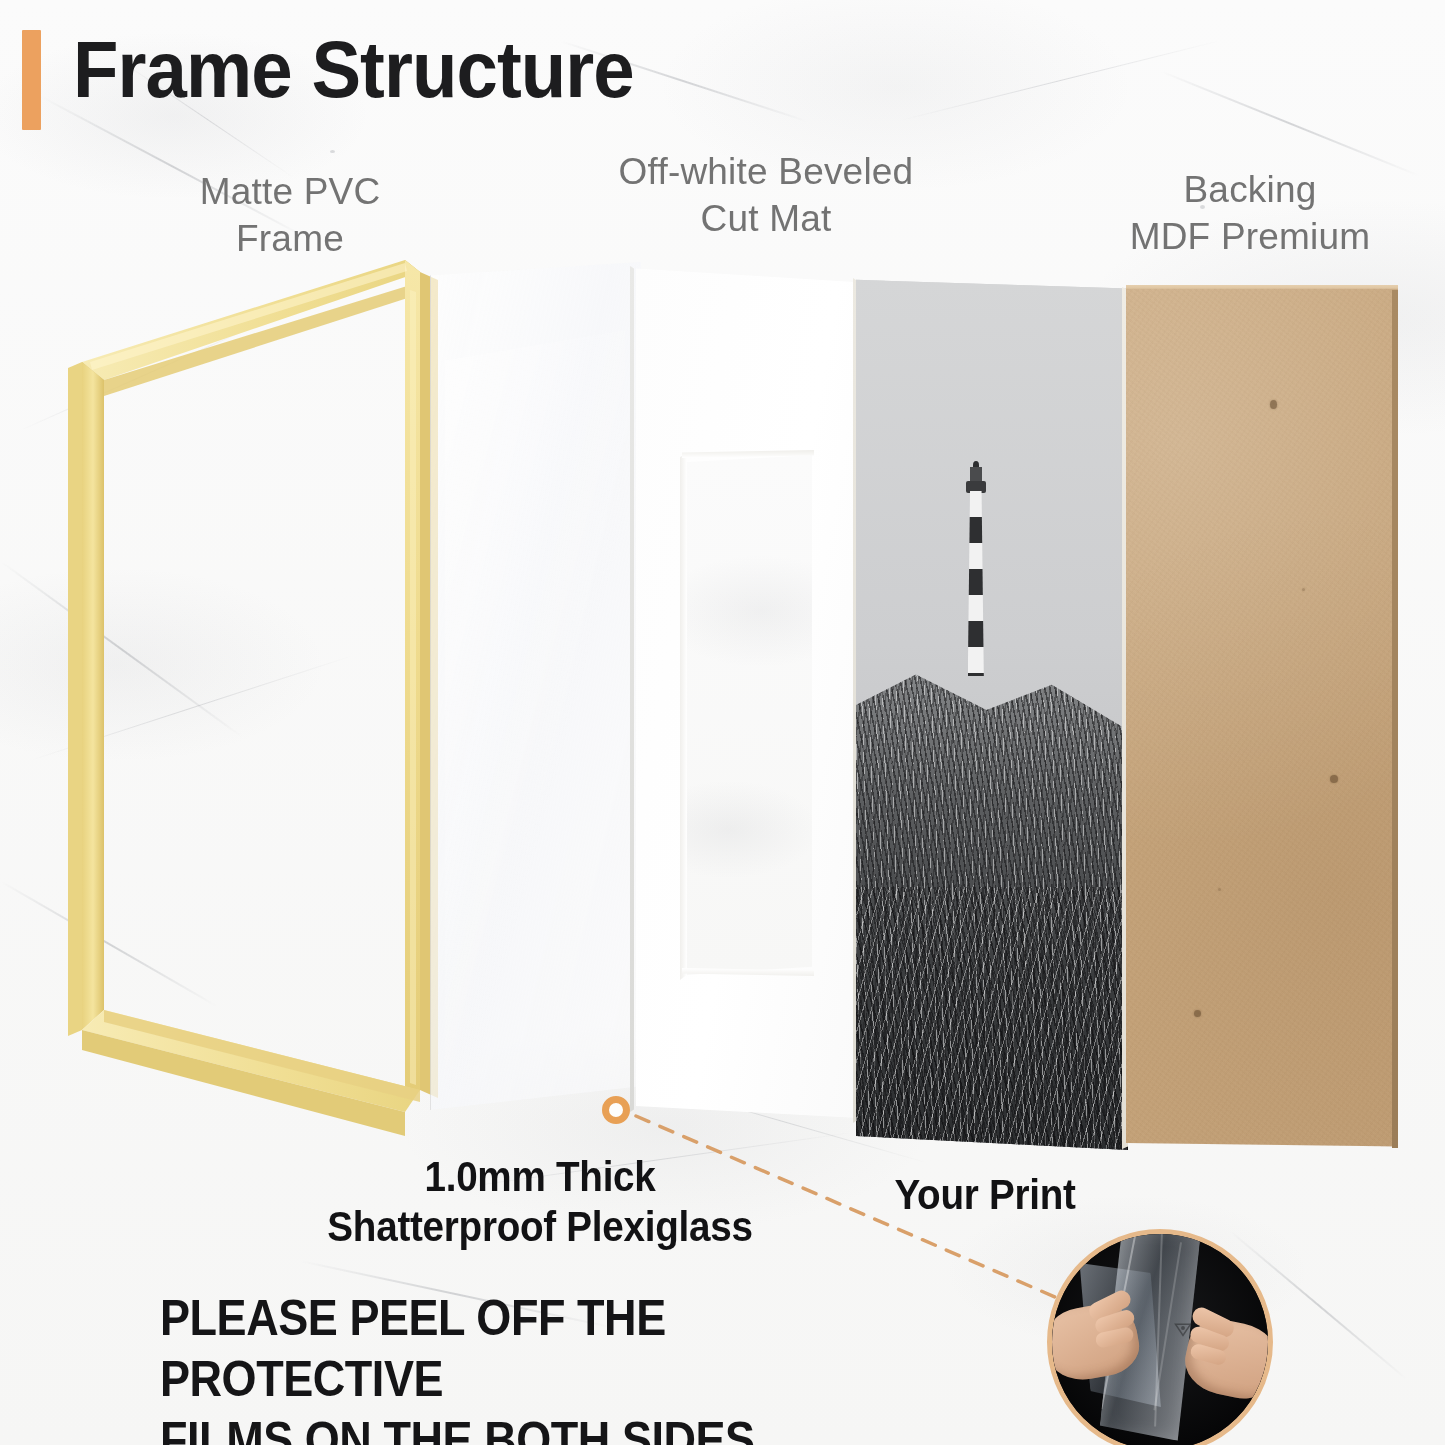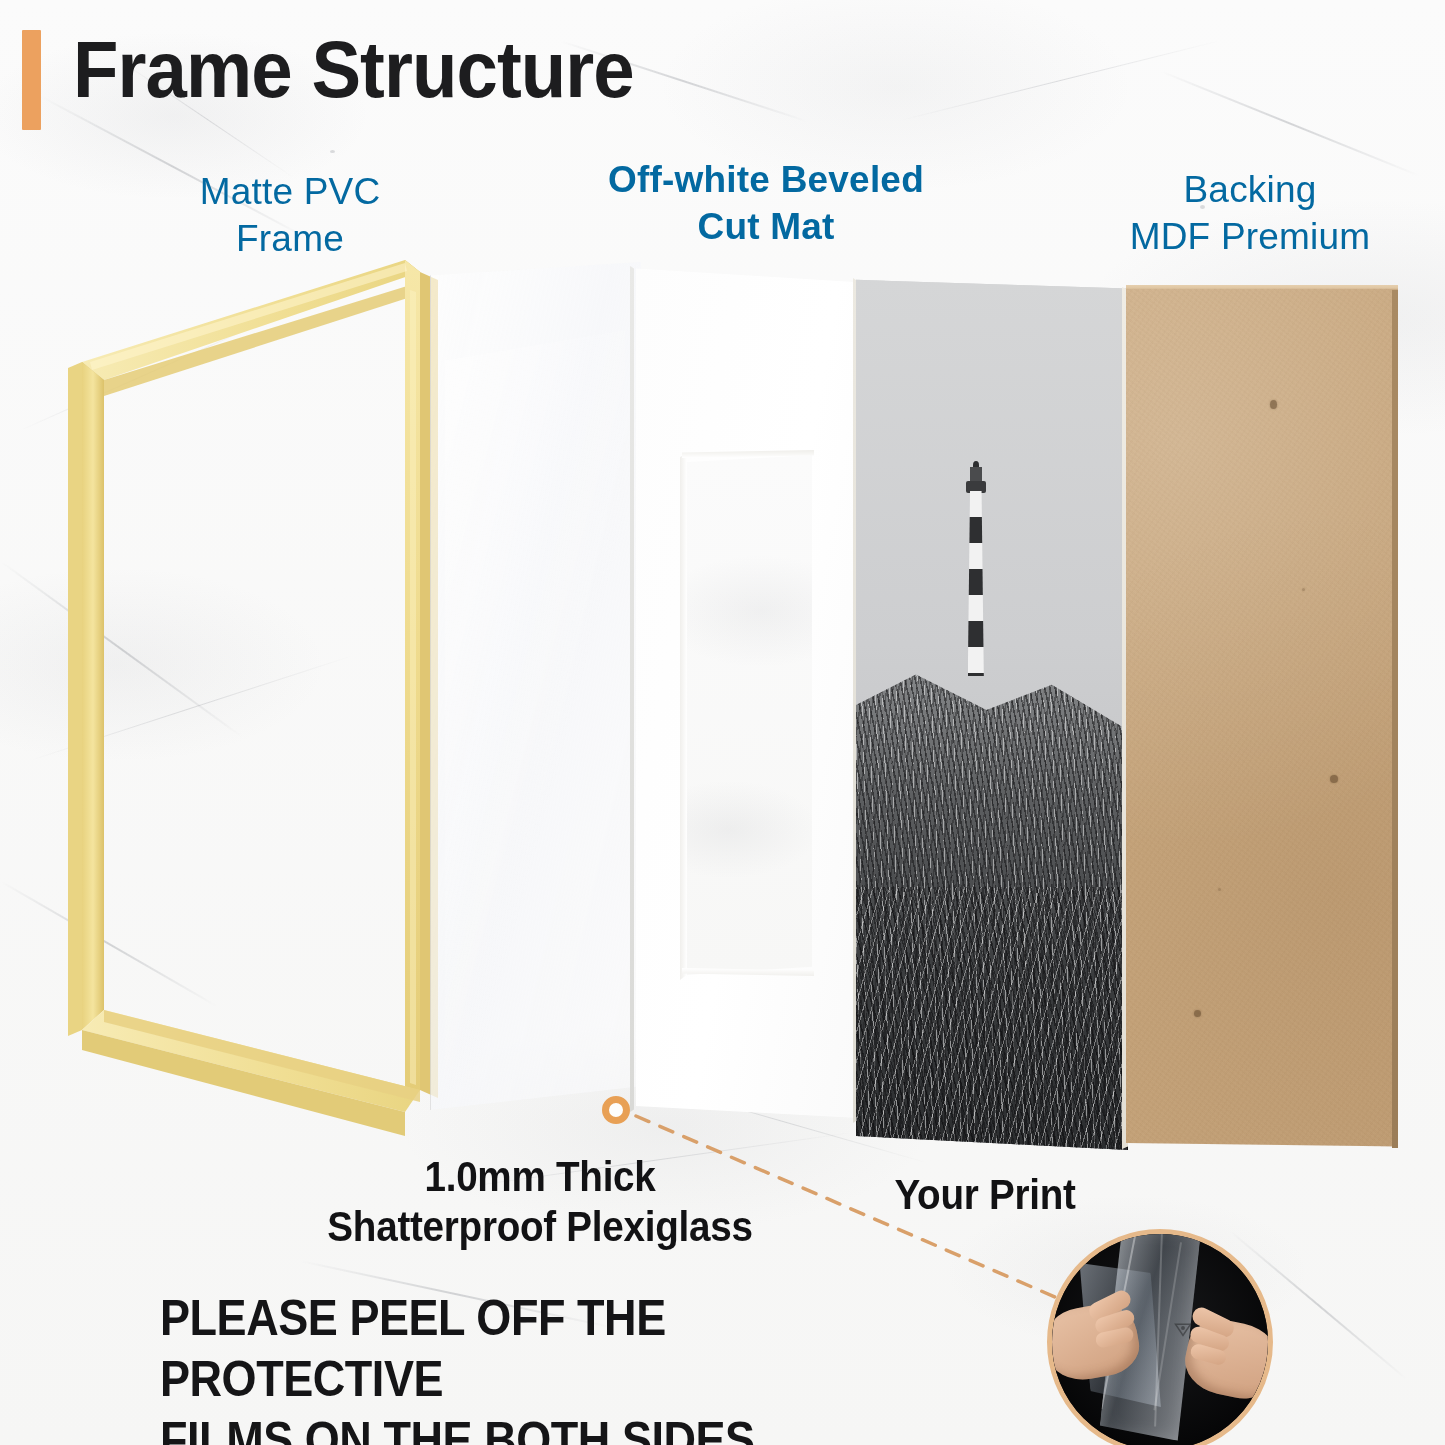--- a/index.html
+++ b/index.html
@@ -29,24 +29,24 @@
 
   
   .title-wrap{position:absolute;left:22px;top:30px;display:flex;}
   .title-bar{width:19px;height:100px;background:#eca15f;border-radius:1px;flex:none;}
   .title-text{
     margin-left:32px;font-size:80px;line-height:1;font-weight:700;color:#1d1d1f;
     letter-spacing:-1px;transform:scaleX(.93);transform-origin:left center;white-space:nowrap;
   }
 
   
-  .lbl{position:absolute;color:#0369a1;font-size:37px;line-height:1.28;text-align:center;
+  .lbl{position:absolute;color:#737373;font-size:37px;line-height:1.28;text-align:center;
        font-weight:400;letter-spacing:.2px;}
   .lbl-a{left:110px;top:168px;width:360px;}
-  .lbl-b{left:556px;top:156px;width:420px;font-weight:bold;}
+  .lbl-b{left:556px;top:148px;width:420px;}
   .lbl-c{left:1070px;top:166px;width:360px;}
 
   
   .blbl{position:absolute;color:#121214;font-weight:700;font-size:42px;line-height:1.2;
         letter-spacing:-.3px;text-align:center;transform:scaleX(.92);}
   .blbl-plexi{left:280px;top:1152px;width:520px;transform-origin:center top;}
   .blbl-print{left:860px;top:1170px;width:250px;transform-origin:center top;}
 
   
   .notice{position:absolute;left:160px;top:1288px;width:880px;color:#151517;

